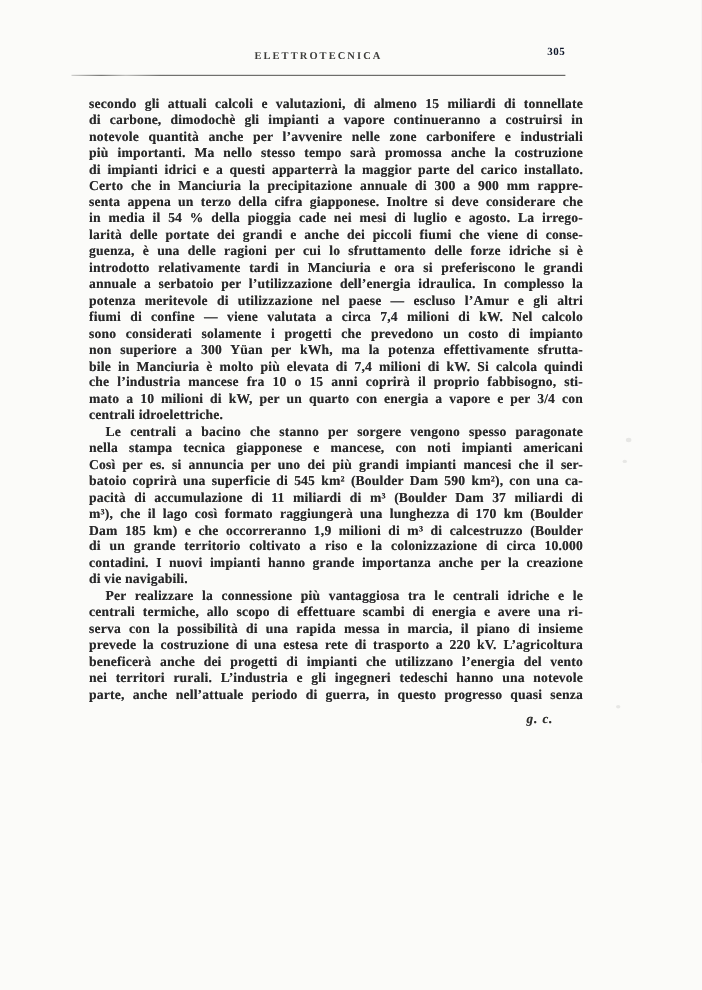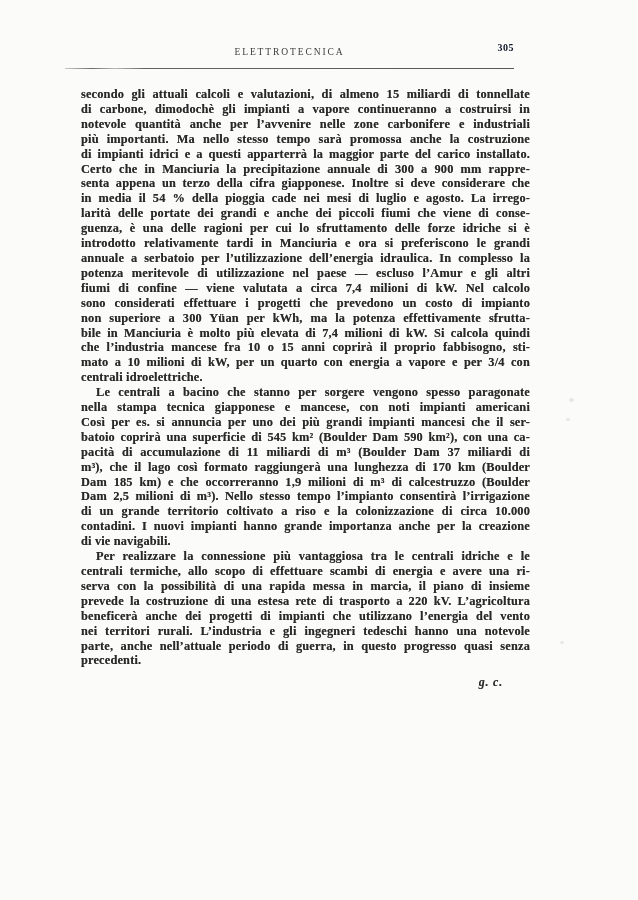--- a/index.html
+++ b/index.html
@@ -18,21 +18,21 @@
     color: #2a2a28;
   }
   
   .running-head {
     position: absolute;
     left: 65px;
     top: 47px;
     width: 449px;
     text-align: center;
     font-size: 9.5px;
-    font-weight: 400;
+    font-weight: 700;
     letter-spacing: 1.9px;
     color: #3c3c3a;
   }
   .folio {
     position: absolute;
     left: 65px;
     top: 42px;
     width: 449px;
     text-align: right;
     font-size: 10px;
@@ -111,44 +111,42 @@
       <div class="line">di impianti idrici e a questi apparterrà la maggior parte del carico installato.</div>
       <div class="line">Certo che in Manciuria la precipitazione annuale di 300 a 900 mm rappre-</div>
       <div class="line">senta appena un terzo della cifra giapponese. Inoltre si deve considerare che</div>
       <div class="line">in media il 54 % della pioggia cade nei mesi di luglio e agosto. La irrego-</div>
       <div class="line">larità delle portate dei grandi e anche dei piccoli fiumi che viene di conse-</div>
       <div class="line">guenza, è una delle ragioni per cui lo sfruttamento delle forze idriche si è</div>
       <div class="line">introdotto relativamente tardi in Manciuria e ora si preferiscono le grandi</div>
       <div class="line">annuale a serbatoio per l’utilizzazione dell’energia idraulica. In complesso la</div>
       <div class="line">potenza meritevole di utilizzazione nel paese — escluso l’Amur e gli altri</div>
       <div class="line">fiumi di confine — viene valutata a circa 7,4 milioni di kW. Nel calcolo</div>
-      <div class="line">sono considerati effettuare i progetti che prevedono un costo di impianto</div>
+      <div class="line">sono considerati solamente i progetti che prevedono un costo di impianto</div>
       <div class="line">non superiore a 300 Yüan per kWh, ma la potenza effettivamente sfrutta-</div>
       <div class="line">bile in Manciuria è molto più elevata di 7,4 milioni di kW. Si calcola quindi</div>
       <div class="line">che l’industria mancese fra 10 o 15 anni coprirà il proprio fabbisogno, sti-</div>
       <div class="line">mato a 10 milioni di kW, per un quarto con energia a vapore e per 3/4 con</div>
       <div class="line para-end">centrali idroelettriche.</div>
       <div class="line indent">Le centrali a bacino che stanno per sorgere vengono spesso paragonate</div>
       <div class="line">nella stampa tecnica giapponese e mancese, con noti impianti americani</div>
       <div class="line">Così per es. si annuncia per uno dei più grandi impianti mancesi che il ser-</div>
       <div class="line">batoio coprirà una superficie di 545 km² (Boulder Dam 590 km²), con una ca-</div>
       <div class="line">pacità di accumulazione di 11 miliardi di m³ (Boulder Dam 37 miliardi di</div>
       <div class="line">m³), che il lago così formato raggiungerà una lunghezza di 170 km (Boulder</div>
       <div class="line">Dam 185 km) e che occorreranno 1,9 milioni di m³ di calcestruzzo (Boulder</div>
-      <div class="line">Dam 2,5 milioni di m³). Nello stesso tempo l’impianto consentirà l’irrigazione</div>
       <div class="line">di un grande territorio coltivato a riso e la colonizzazione di circa 10.000</div>
       <div class="line">contadini. I nuovi impianti hanno grande importanza anche per la creazione</div>
       <div class="line para-end">di vie navigabili.</div>
       <div class="line indent">Per realizzare la connessione più vantaggiosa tra le centrali idriche e le</div>
       <div class="line">centrali termiche, allo scopo di effettuare scambi di energia e avere una ri-</div>
       <div class="line">serva con la possibilità di una rapida messa in marcia, il piano di insieme</div>
       <div class="line">prevede la costruzione di una estesa rete di trasporto a 220 kV. L’agricoltura</div>
       <div class="line">beneficerà anche dei progetti di impianti che utilizzano l’energia del vento</div>
       <div class="line">nei territori rurali. L’industria e gli ingegneri tedeschi hanno una notevole</div>
       <div class="line">parte, anche nell’attuale periodo di guerra, in questo progresso quasi senza</div>
-      <div class="line para-end">precedenti.</div>
       <div class="signature">g. c.</div>
     </div>
 
   <div class="speck s1"></div>
   <div class="speck s2"></div>
   <div class="speck s3"></div>
 </div>
 
 </body></html>

